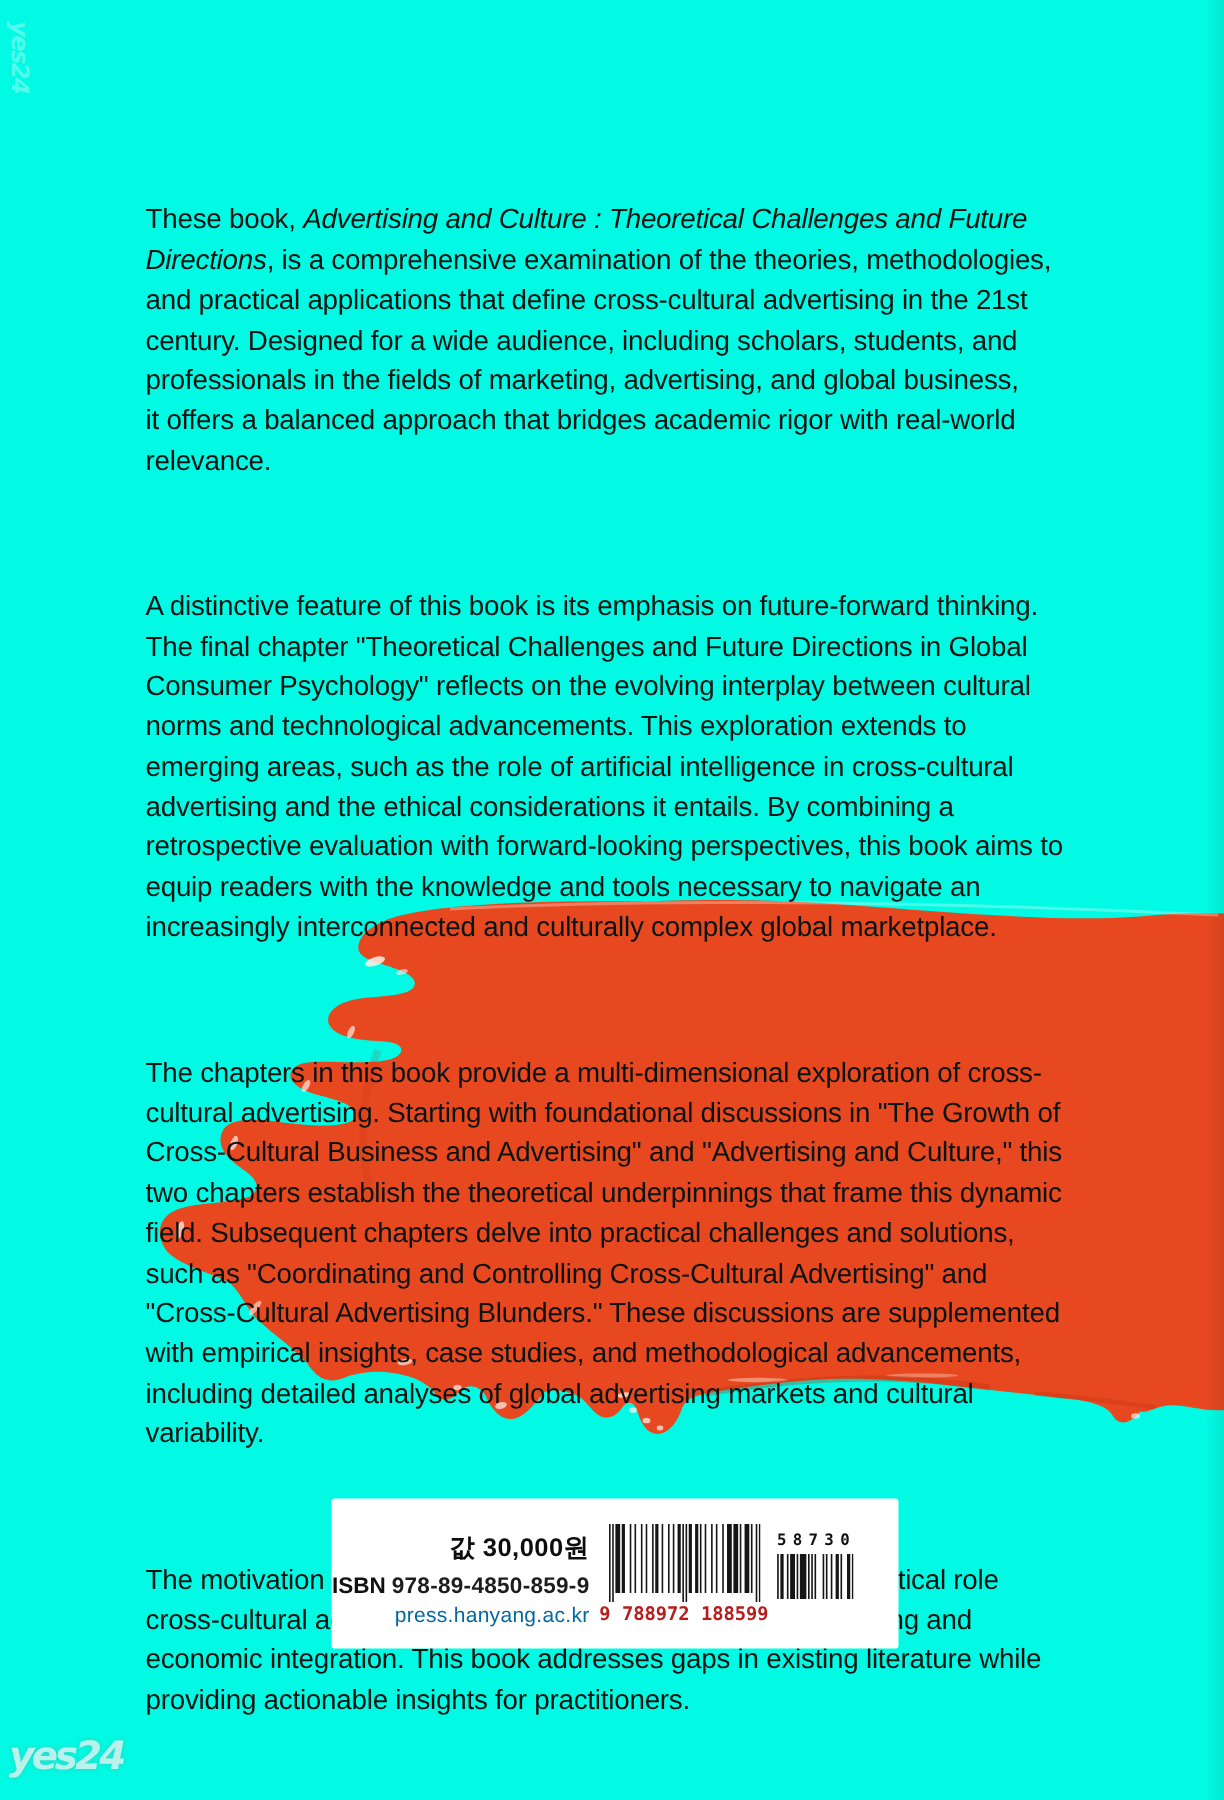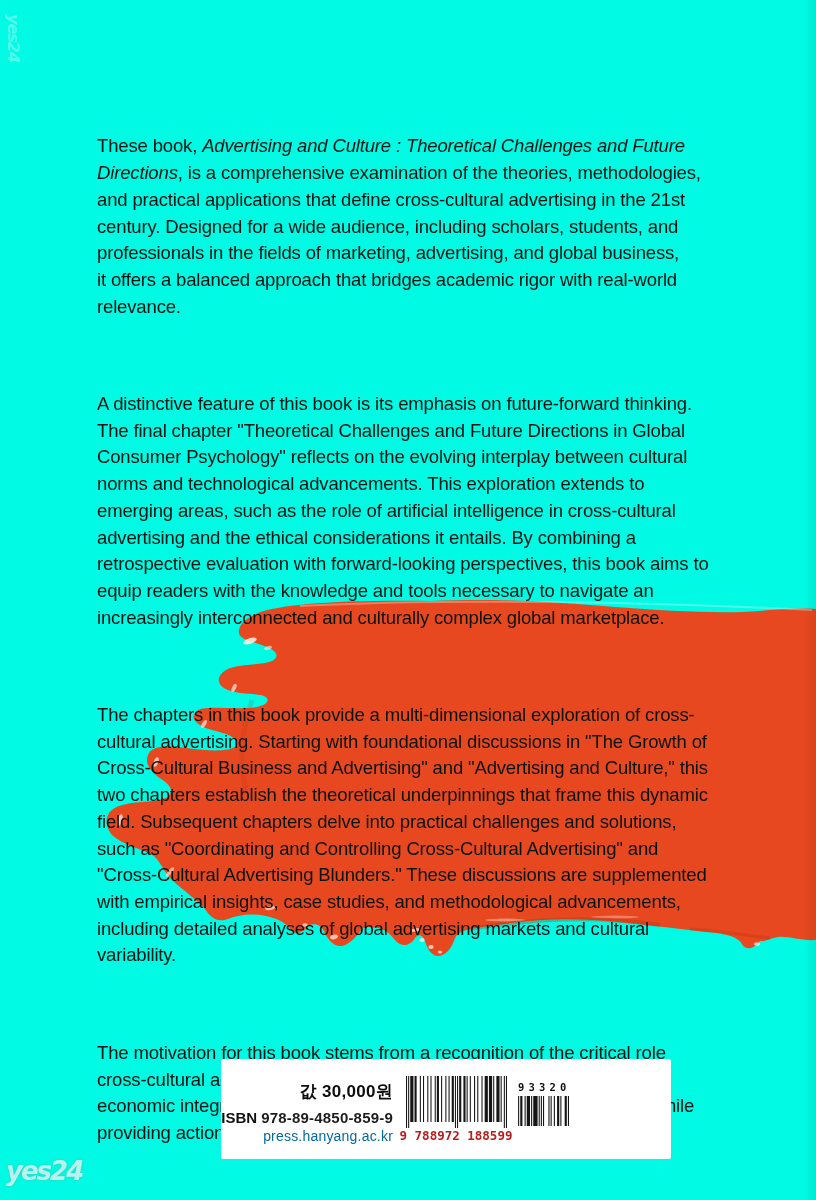--- a/index.html
+++ b/index.html
@@ -7,21 +7,21 @@
   .page{position:relative;width:816px;height:1200px;background:#01FAE3;overflow:hidden;}
 
   .splash-svg{position:absolute;left:0;top:0;z-index:1;}
 
   .copy{position:absolute;left:97px;top:80px;z-index:2;
         font:400 18.5px/26.7px "Liberation Sans", sans-serif;
         letter-spacing:-0.15px;color:#0B1412;white-space:pre;}
   .copy p{margin:0 0 17.3px 0;}
   .copy i{font-style:italic;}
 
-  .isbn-panel{position:absolute;left:221px;top:1059px;width:450px;height:100px;
+  .isbn-panel{position:absolute;left:221px;top:999px;width:378px;height:100px;
               background:#ffffff;border-radius:2px;z-index:3;}
   .label-text{position:absolute;left:0;top:0;width:172px;text-align:right;}
   .price-line{margin-top:23px;font:700 17px/20px "Liberation Sans", sans-serif;
               color:#0d0d0d;letter-spacing:0.3px;}
   .isbn-line{margin-top:7px;font:700 15px/18px "Liberation Sans", sans-serif;color:#111;}
   .isbn-number{font-weight:700;color:#1d1d1d;letter-spacing:0.2px;margin-left:4px;}
   .url-line{margin-top:1px;font:400 14px/17px "Liberation Sans", sans-serif;
             color:#0369a1;letter-spacing:0.2px;}
   .barcode-main{position:absolute;left:185px;top:17px;width:110px;}
   .barcode-main svg{display:block;width:101px;height:52px;}
@@ -193,21 +193,21 @@
           <rect x="82.68" y="0" width="3.18" height="46" fill="#161616"></rect>
           <rect x="86.92" y="0" width="1.06" height="46" fill="#161616"></rect>
           <rect x="90.10000000000001" y="0" width="3.18" height="46" fill="#161616"></rect>
           <rect x="94.34" y="0" width="1.06" height="46" fill="#161616"></rect>
           <rect x="97.52000000000001" y="0" width="1.06" height="52" fill="#161616"></rect>
           <rect x="99.64" y="0" width="1.06" height="52" fill="#161616"></rect>
         </svg>
       <div class="barcode-digits">9 788972 188599</div>
     </div>
     <div class="barcode-addon">
-      <div class="addon-digits">93320</div>
+      <div class="addon-digits">58730</div>
       <svg id="barcode-addon-svg" preserveAspectRatio="none" viewBox="0 0 52.800000000000004 30">
           <rect x="1.1" y="0" width="1.1" height="30" fill="#161616"></rect>
           <rect x="3.3000000000000003" y="0" width="2.2" height="30" fill="#161616"></rect>
           <rect x="7.700000000000001" y="0" width="1.1" height="30" fill="#161616"></rect>
           <rect x="9.9" y="0" width="3.3000000000000003" height="30" fill="#161616"></rect>
           <rect x="14.3" y="0" width="1.1" height="30" fill="#161616"></rect>
           <rect x="16.5" y="0" width="4.4" height="30" fill="#161616"></rect>
           <rect x="22" y="0" width="1.1" height="30" fill="#161616"></rect>
           <rect x="24.200000000000003" y="0" width="1.1" height="30" fill="#161616"></rect>
           <rect x="26.400000000000002" y="0" width="1.1" height="30" fill="#161616"></rect>

